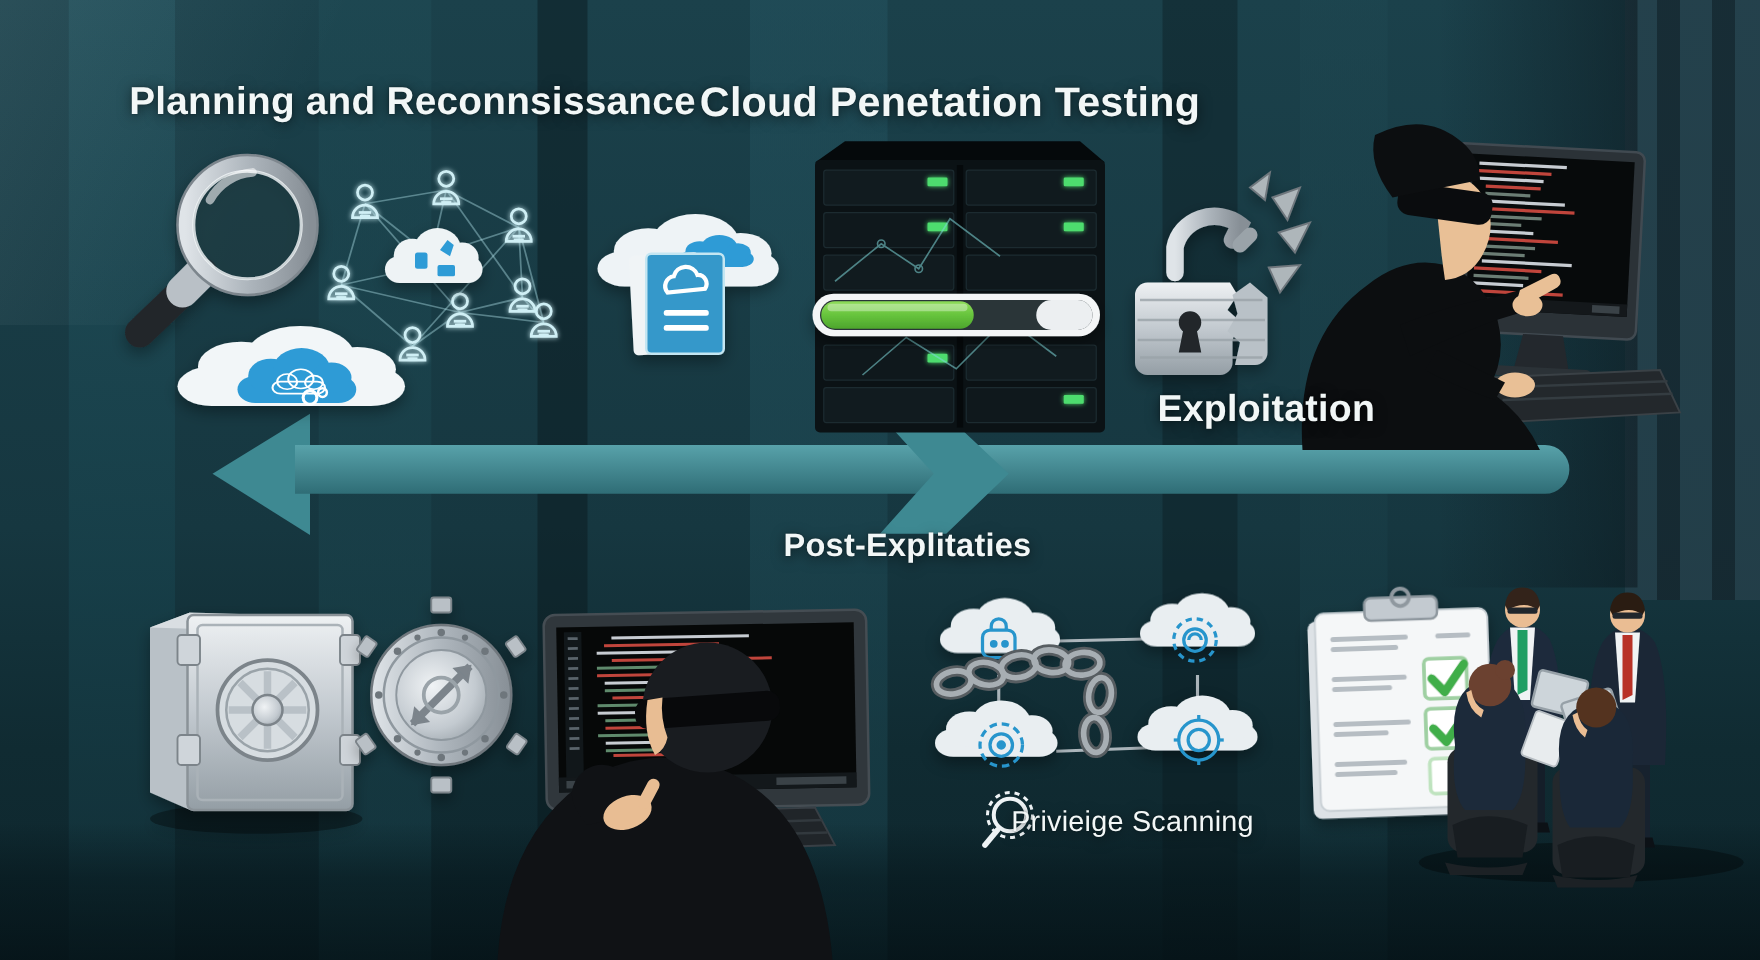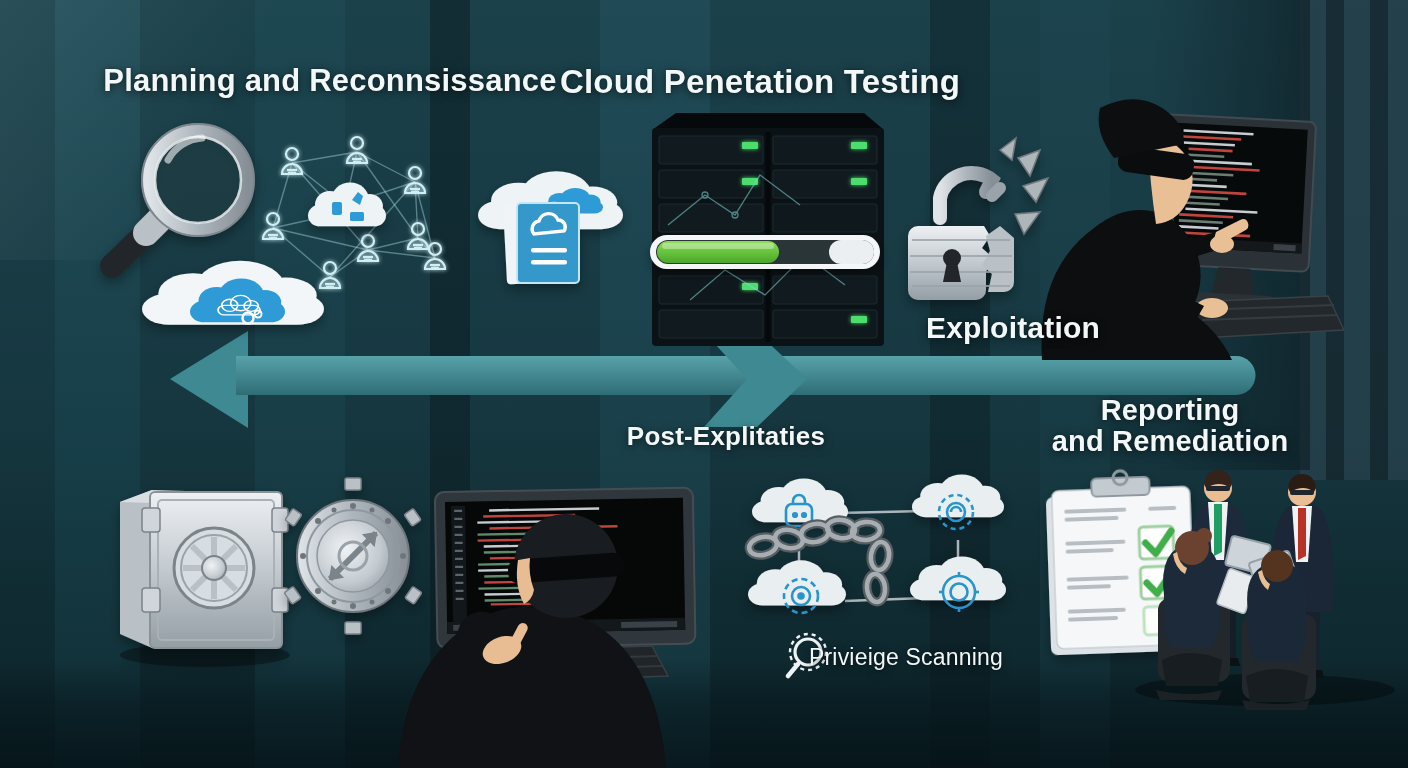--- a/index.html
+++ b/index.html
@@ -563,22 +563,18 @@
 
   <div class="label" style="left:976px;top:312px;font-size:30px;margin-left:37px;">
     <span>Exploitation</span>
   </div>
 
 
   <div class="label" style="left:726px;top:422px;font-size:26px;">
     <span>Post-Explitaties</span>
   </div>
 
-  <div class="label" style="left:1170px;top:395px;font-size:29px;">
-    <div>Reporting</div>
-    <div>and Remediation</div>
-  </div>
 
   <div class="label" style="left:906px;top:645px;font-size:23px;font-weight:500;">
     <span>Privieige Scanning</span>
   </div>
 
 </div>
 
 </body></html>

